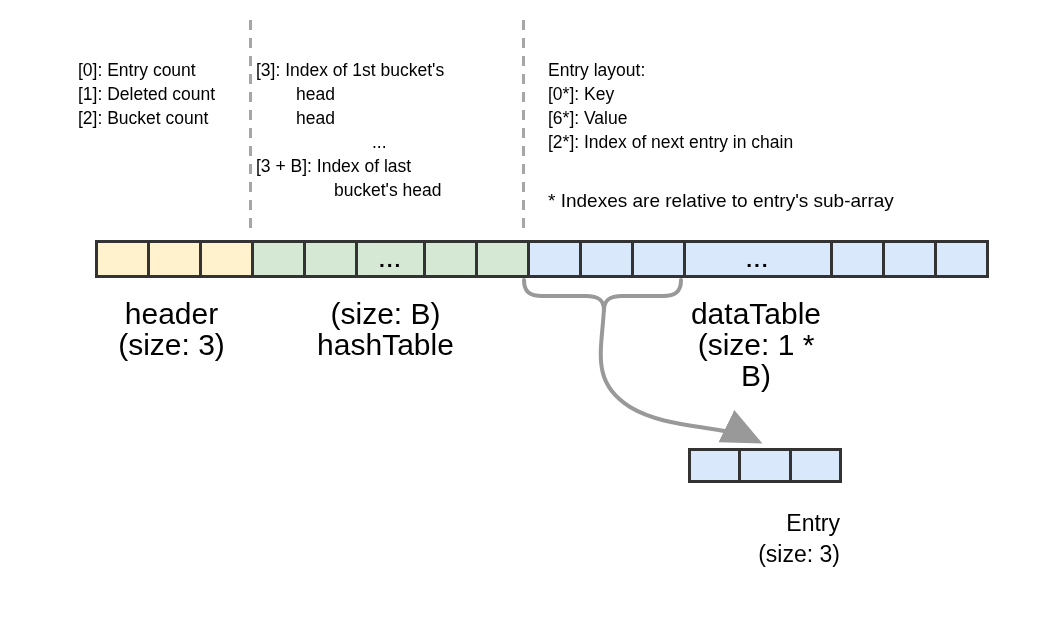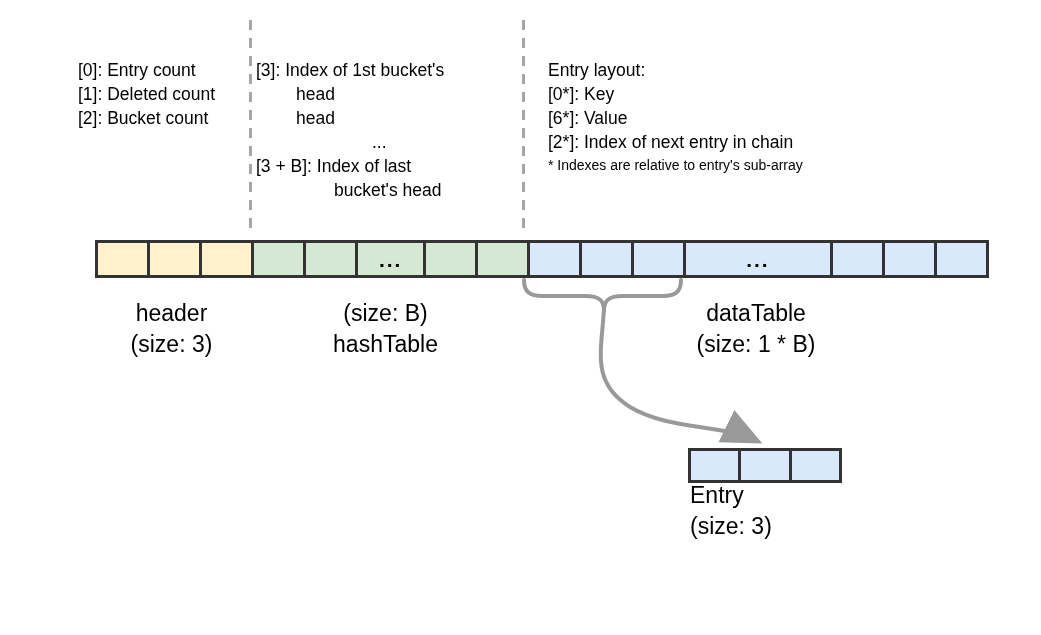--- a/index.html
+++ b/index.html
@@ -3,53 +3,53 @@
 <meta charset="utf-8">
 <style>
   html,body{margin:0;padding:0;background:#ffffff;}
   body{
     width:1041px;height:635px;position:relative;overflow:hidden;
     font-family:"Liberation Sans","DejaVu Sans",sans-serif;color:#000;
   }
   
   .note{position:absolute;font-size:17.5px;line-height:24px;white-space:nowrap;}
   .note .line{height:24px;}
-  .note .line.small{font-size:14px;line-height:22px;height:22px;}
+  .note .line.small{font-size:19px;line-height:22px;height:22px;margin-top:36px;}
   #note-header{left:78px;top:58px;}
   #note-hash{left:256px;top:58px;}
   #note-entry{left:548px;top:58px;}
 
   
   #memory-array{
     position:absolute;left:95px;top:240px;width:894px;height:38px;
     display:flex;
   }
   .cell{
     flex:1 0 0;box-sizing:border-box;margin-left:-3px;
     display:flex;align-items:center;justify-content:center;
     font-weight:700;font-size:21px;letter-spacing:2px;line-height:1;
   }
   .cell:first-child{margin-left:0;}
 
   
   .sec-label{
     position:absolute;top:298px;text-align:center;
-    font-size:23px;line-height:31px;
+    font-size:30px;line-height:31px;
   }
   #label-header{left:96px;width:151px;}
   #label-hashtable{left:310px;width:151px;}
   #label-datatable{left:680px;width:152px;}
 
   
   #entry-box{
     position:absolute;left:688px;top:448px;width:154px;height:35px;
     display:flex;
   }
   #label-entry{
-    position:absolute;left:690px;top:480px;width:150px;text-align:left;
+    position:absolute;left:690px;top:508px;width:150px;text-align:right;
     font-size:23px;line-height:31px;
   }
 
   
   #overlay{position:absolute;left:0;top:0;pointer-events:none;}
 </style>
 </head>
 <body>
 
 <svg id="overlay" width="1041" height="635" viewBox="0 0 1041 635">

